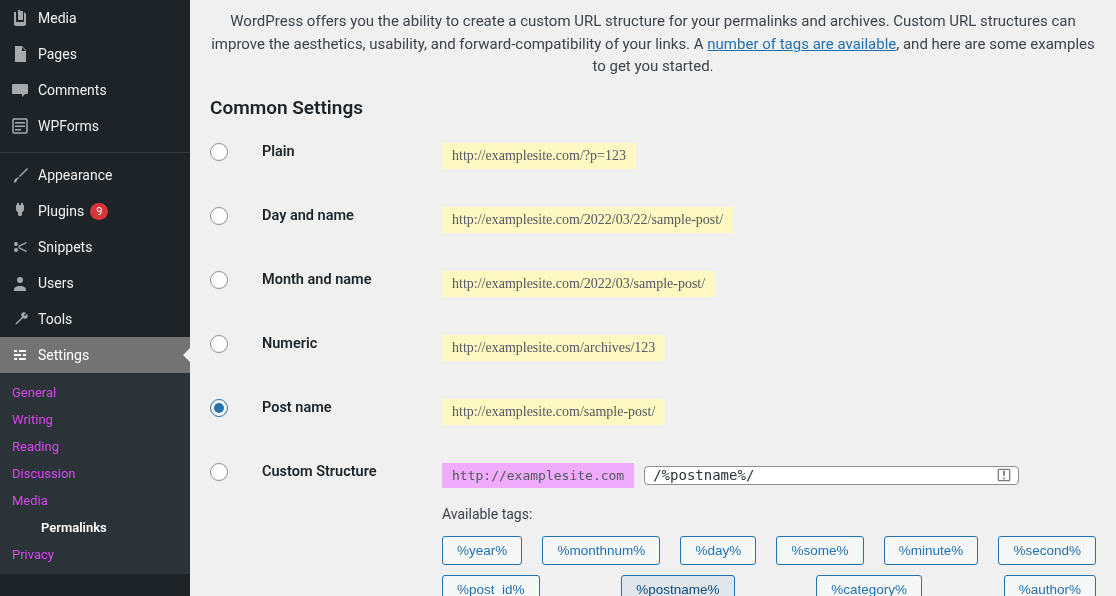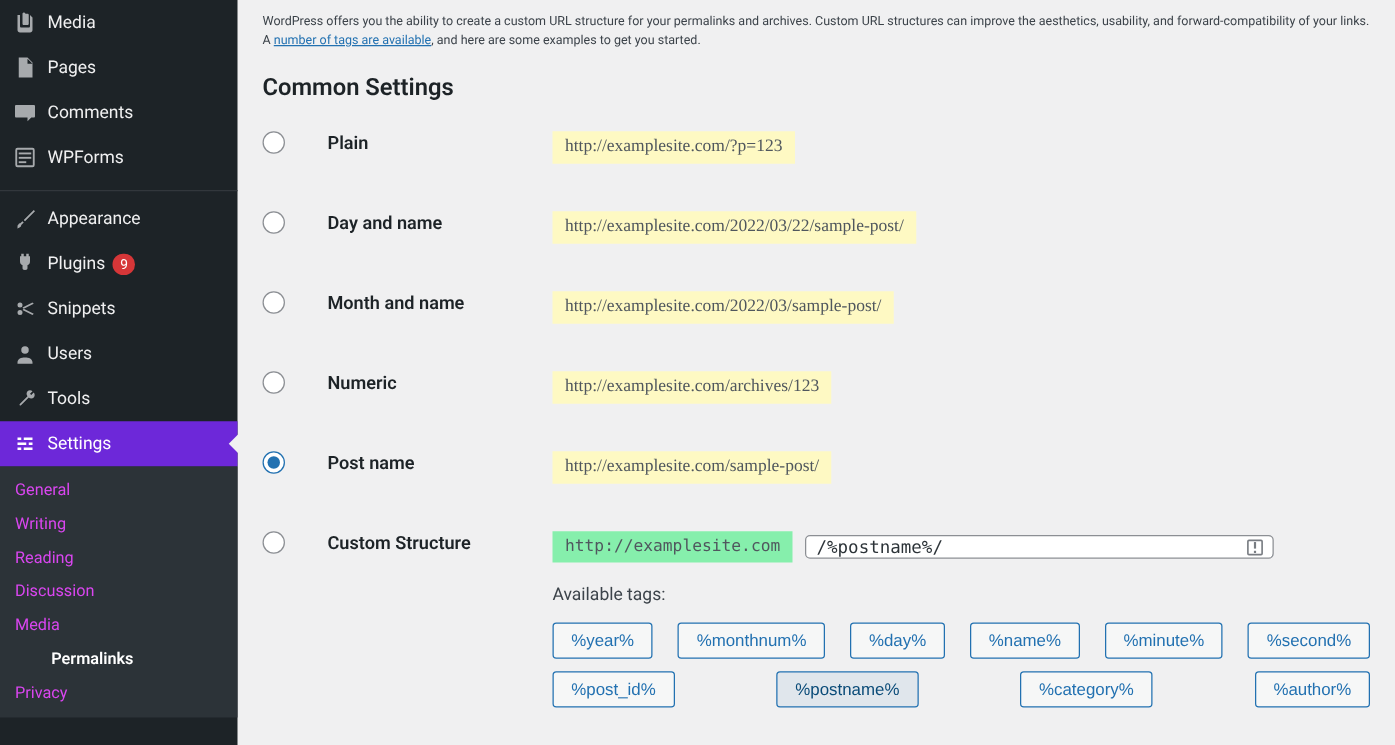--- a/index.html
+++ b/index.html
@@ -35,21 +35,21 @@
     width: 20px;
     height: 20px;
     margin-right: 8px;
     display: flex;
     align-items: center;
     justify-content: center;
     color: #a7aaad;
   }
   .menu-item.current .icon { color: #fff; }
   .menu-item.current {
-    background: #6d28d9;
+    background: #737373;
     color: #fff;
   }
   .menu-item.current::after {
     content: "";
     position: absolute;
     right: -1px;
     top: 50%;
     transform: translateY(-50%);
     border: 8px solid transparent;
     border-right-color: #f0f0f1;
@@ -87,24 +87,25 @@
   }
 
   
   .main {
     flex: 1;
     padding: 10px 20px 20px 20px;
     background: #f0f0f1;
     overflow: hidden;
   }
   .intro {
-    font-size: 10px;
+    font-size: 15px;
     color: #3c434a;
     line-height: 1.5;
     margin-bottom: 18px;
+    text-align: center;
   }
   .intro a {
     color: #2271b1;
     text-decoration: underline;
   }
   h2.common {
     font-size: 19px;
     font-weight: 600;
     color: #1d2327;
     margin-bottom: 24px;
@@ -155,21 +156,21 @@
     color: #50575e;
   }
   .row.custom { margin-bottom: 14px; }
   .custom-right { flex: 1; }
   .custom-line {
     display: flex;
     align-items: center;
     gap: 10px;
   }
   .custom-line .prefix {
-    background: #86efac;
+    background: #f0abfc;
     padding: 5px 10px;
     font-family: Consolas, Monaco, monospace;
     font-size: 13px;
     color: #50575e;
   }
   .custom-line input[type=text] {
     flex: 1;
     max-width: 375px;
     padding: 4px 28px 4px 8px;
     border: 1px solid #8c8f94;
@@ -384,21 +385,21 @@
                 <rect x="7" y="3" width="2" height="6" fill="currentColor" stroke="none"></rect>
               </svg>
           </span>
         </div>
       </div>
       <div class="available-tags">Available tags:</div>
       <div class="tags">
         <button class="tag">%year%</button>
         <button class="tag">%monthnum%</button>
         <button class="tag">%day%</button>
-        <button class="tag">%name%</button>
+        <button class="tag">%some%</button>
         <button class="tag">%minute%</button>
         <button class="tag">%second%</button>
         <button class="tag">%post_id%</button>
         <button class="tag active">%postname%</button>
         <button class="tag">%category%</button>
         <button class="tag">%author%</button>
       </div>
     </div>
   </div>
 

